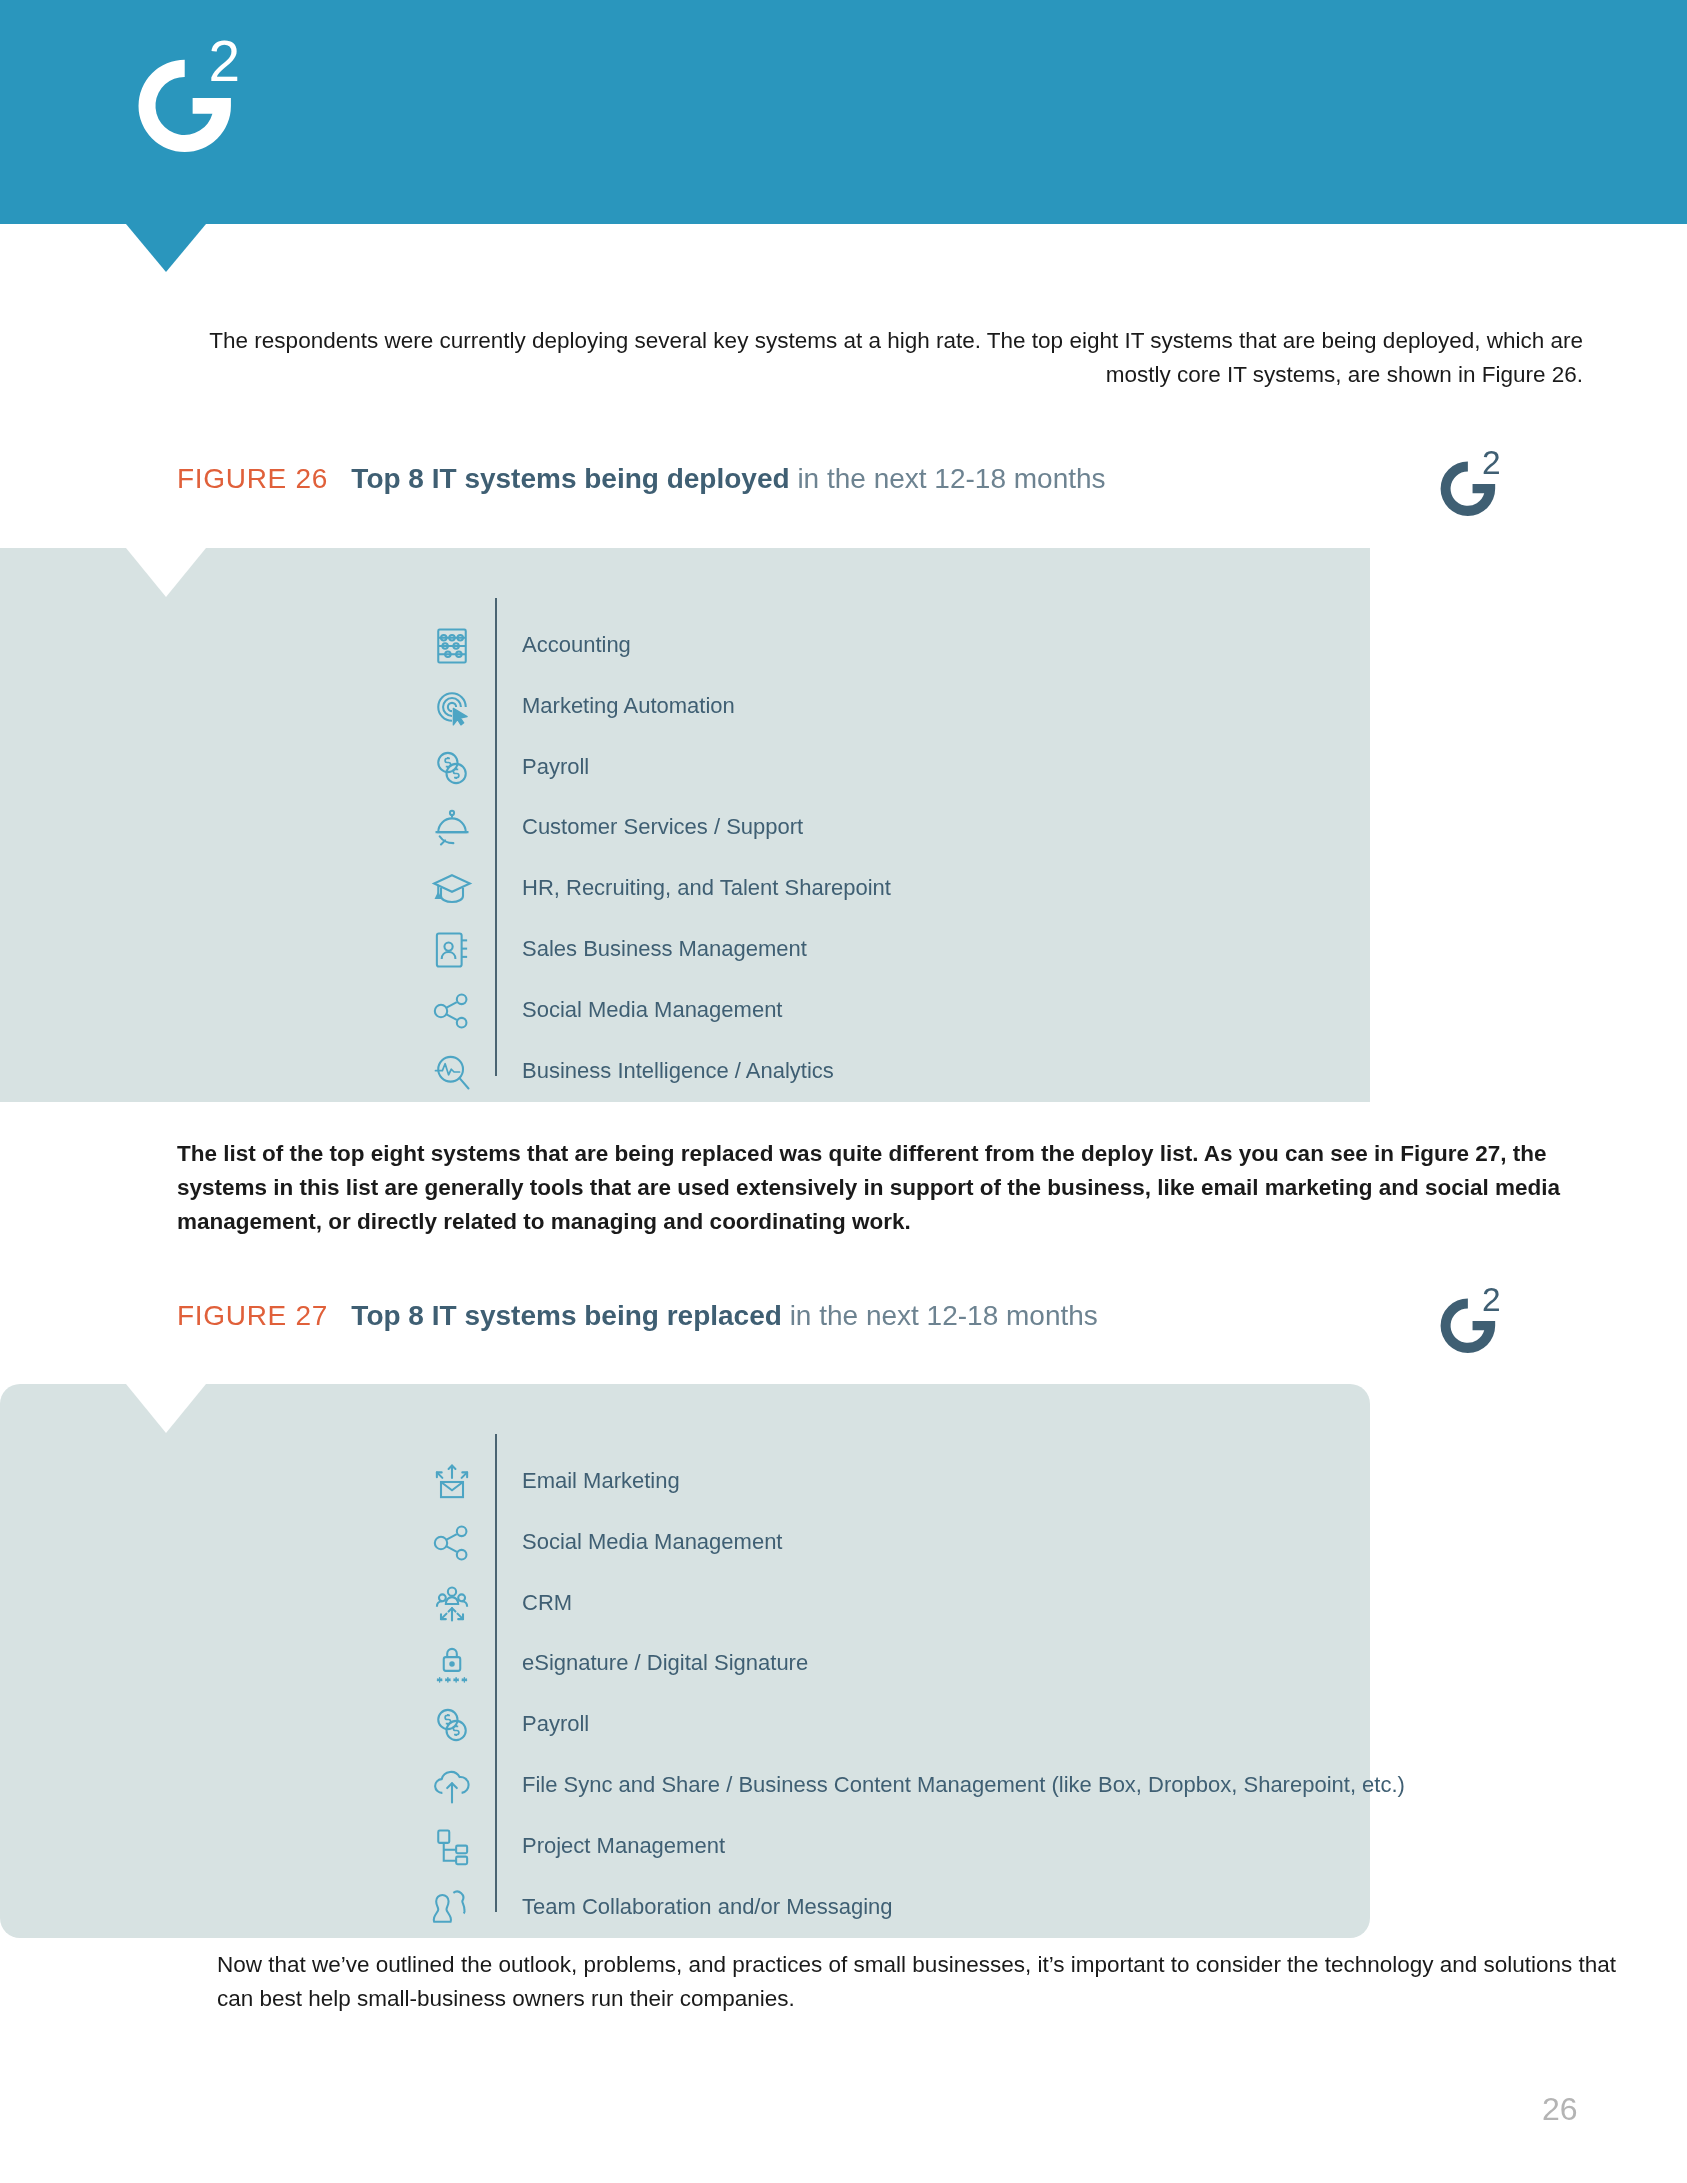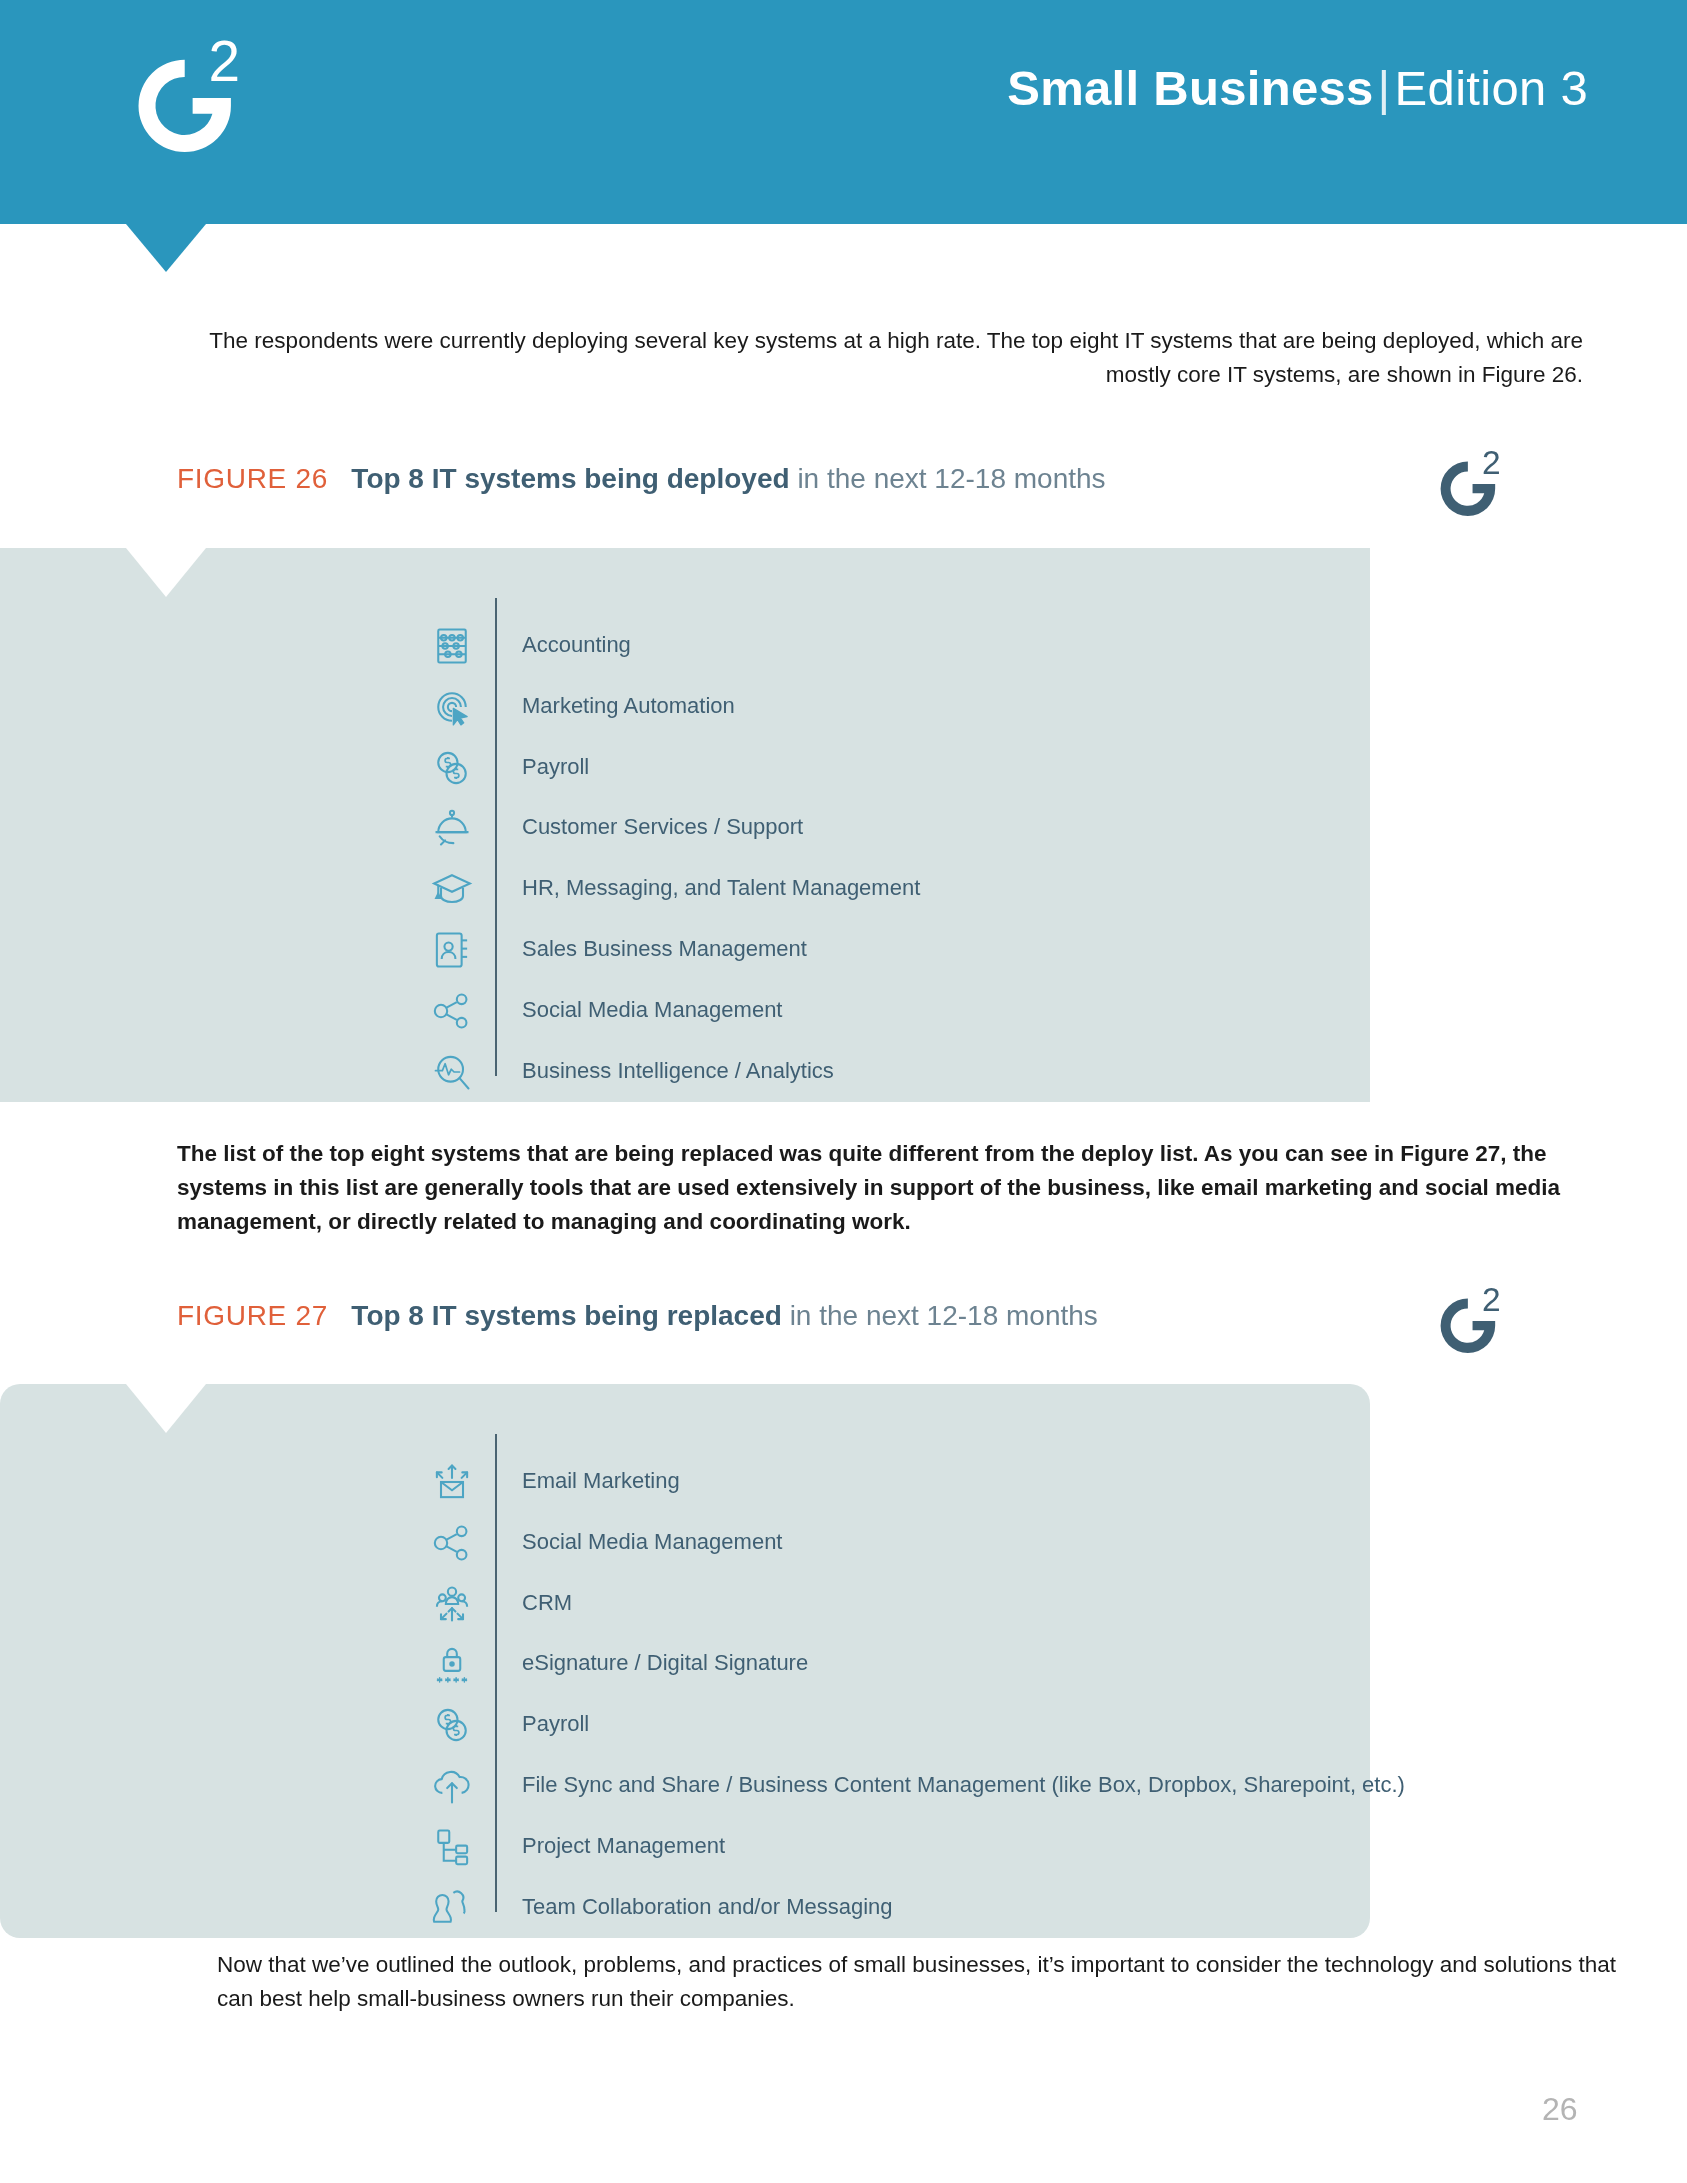--- a/index.html
+++ b/index.html
@@ -104,23 +104,20 @@
 </head>
 <body>
 
 <div class="header">
   <div class="header-logo">
     <svg viewBox="0 0 200 215" xmlns="http://www.w3.org/2000/svg">
       <path fill="#ffffff" d="M92 42 A70 70 0 1 0 162 112 L162 100 L104 100 L104 124 L134 124 A44 44 0 1 1 92 68 Z"></path>
       <text x="128" y="74" font-family="Liberation Sans, sans-serif" font-size="86" fill="#ffffff">2</text>
     </svg>
   </div>
-  <div class="header-title">
-    <span class="hl-bold">Small Business</span><span class="hl-sep">|</span><span class="hl-light">Edition 3</span>
-  </div>
 </div>
 <div class="header-notch"></div>
 
 <div class="para para-1">The respondents were currently deploying several key systems at a high rate. The top eight IT systems that are being deployed, which are mostly core IT systems, are shown in Figure 26.</div>
 
 <div class="fig-title fig-26-title">
   <span class="fig-num">FIGURE 26</span>&nbsp;&nbsp;&nbsp;<span class="fig-bold">Top 8 IT systems being deployed</span>&nbsp;<span class="fig-light">in the next 12-18 months</span>
 </div>
 <div class="fig-logo fig-logo-26">
   <svg viewBox="0 0 200 215" xmlns="http://www.w3.org/2000/svg">
@@ -192,21 +189,21 @@
 
   <div class="list-row" style="top:312px">
     <span class="list-icon">
       <svg viewBox="0 0 64 64" fill="none" stroke="#4da5c4" stroke-width="3">
         <path d="M32 12 L58 24 L32 36 L6 24 Z"></path>
         <path d="M16 30v12c0 5 7 9 16 9s16-4 16-9V30"></path>
         <path d="M12 27v12" stroke-linecap="round"></path>
         <path d="M12 39l-3 6h6z" fill="#4da5c4"></path>
       </svg>
     </span>
-    <span class="list-label">HR, Messaging, and Talent Management</span>
+    <span class="list-label">HR, Recruiting, and Talent Sharepoint</span>
   </div>
 
   <div class="list-row" style="top:373px">
     <span class="list-icon">
       <svg viewBox="0 0 64 64" fill="none" stroke="#4da5c4" stroke-width="3">
         <rect x="10" y="8" width="36" height="48" rx="3"></rect>
         <circle cx="27" cy="27" r="6"></circle>
         <path d="M17 45c0-6 4-10 10-10s10 4 10 10"></path>
         <line x1="46" y1="18" x2="54" y2="18"></line>
         <line x1="46" y1="30" x2="54" y2="30"></line>

